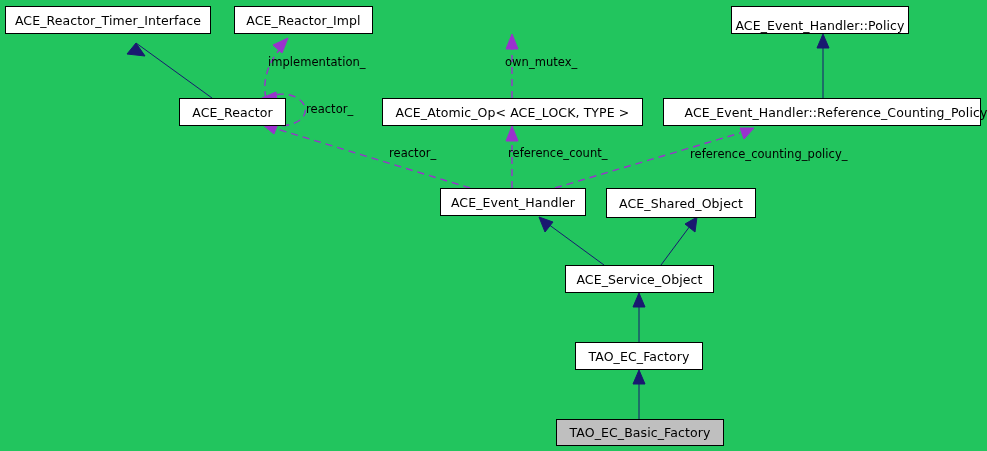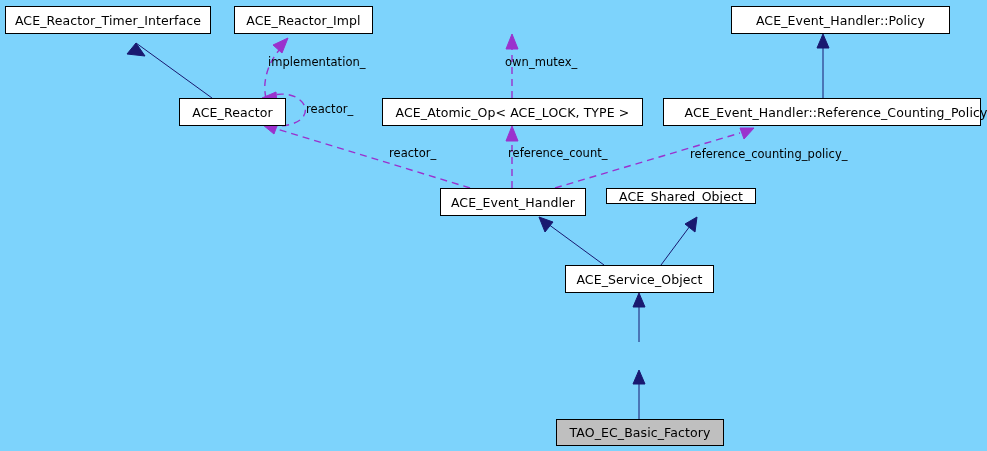--- a/index.html
+++ b/index.html
@@ -4,21 +4,21 @@
 <style>
   html, body {
     margin: 0;
     padding: 0;
     background: #ffffff;
   }
   #diagram-root {
     position: relative;
     width: 987px;
     height: 451px;
-    background: #7dd3fc;
+    background: #22c55e;
     overflow: hidden;
     font-family: "DejaVu Sans", sans-serif;
   }
   #edge-layer {
     position: absolute;
     left: 0;
     top: 0;
     width: 987px;
     height: 451px;
   }
@@ -123,48 +123,51 @@
 
   <div class="uml-node" style="left:5px; top:6px; width:206px; height:28px;">
     <span>ACE_Reactor_Timer_Interface</span>
   </div>
 
   <div class="uml-node" style="left:234px; top:6px; width:139px; height:28px;">
     <span>ACE_Reactor_Impl</span>
   </div>
 
 
-  <div class="uml-node" style="left:731px; top:6px; width:219px; height:28px;">
+  <div class="uml-node" style="left:731px; top:6px; width:178px; height:28px;align-items:flex-end;">
     <span>ACE_Event_Handler::Policy</span>
   </div>
 
   <div class="uml-node" style="left:179px; top:98px; width:107px; height:28px;">
     <span>ACE_Reactor</span>
   </div>
 
   <div class="uml-node" style="left:382px; top:98px; width:261px; height:28px;">
     <span>ACE_Atomic_Op&lt; ACE_LOCK, TYPE &gt;</span>
   </div>
 
   <div class="uml-node" style="left:663px; top:98px; width:318px; height:28px;padding-left:28px;">
     <span>ACE_Event_Handler::Reference_Counting_Policy</span>
   </div>
 
   <div class="uml-node" style="left:440px; top:188px; width:146px; height:28px;align-items:center;">
     <span>ACE_Event_Handler</span>
   </div>
 
-  <div class="uml-node" style="left:606px; top:188px; width:150px; height:16px;">
+  <div class="uml-node" style="left:606px; top:188px; width:150px; height:30px;">
     <span>ACE_Shared_Object</span>
   </div>
 
   <div class="uml-node" style="left:565px; top:265px; width:149px; height:28px;">
     <span>ACE_Service_Object</span>
   </div>
 
+  <div class="uml-node" style="left:575px; top:342px; width:128px; height:28px;">
+    <span>TAO_EC_Factory</span>
+  </div>
 
   <div class="uml-node highlight" style="left:556px; top:419px; width:168px; height:27px;">
     <span>TAO_EC_Basic_Factory</span>
   </div>
 
   <div class="edge-label" style="left:268px; top:55px;">implementation_</div>
 
   <div class="edge-label" style="left:505px; top:55px;">own_mutex_</div>
 
   <div class="edge-label" style="left:306px; top:102px;">reactor_</div>

